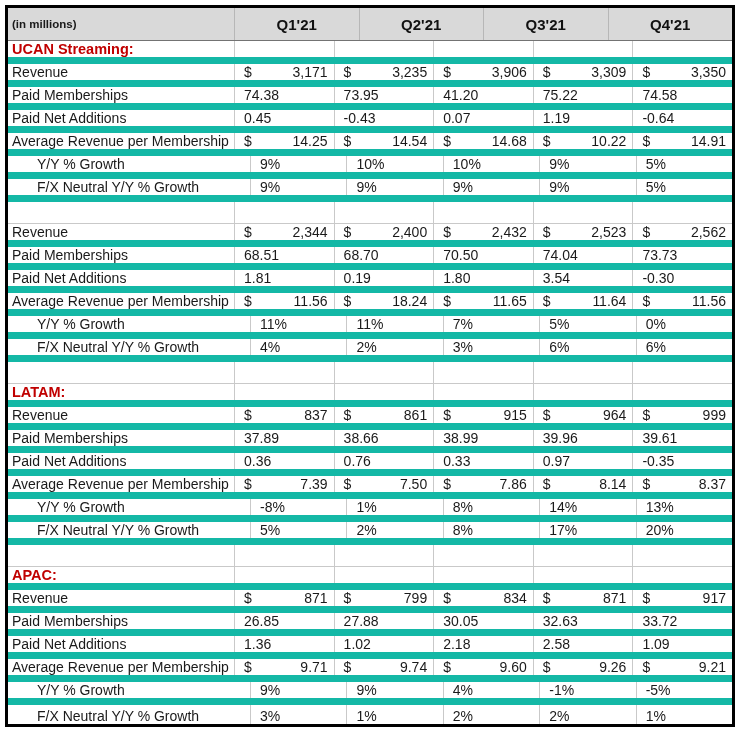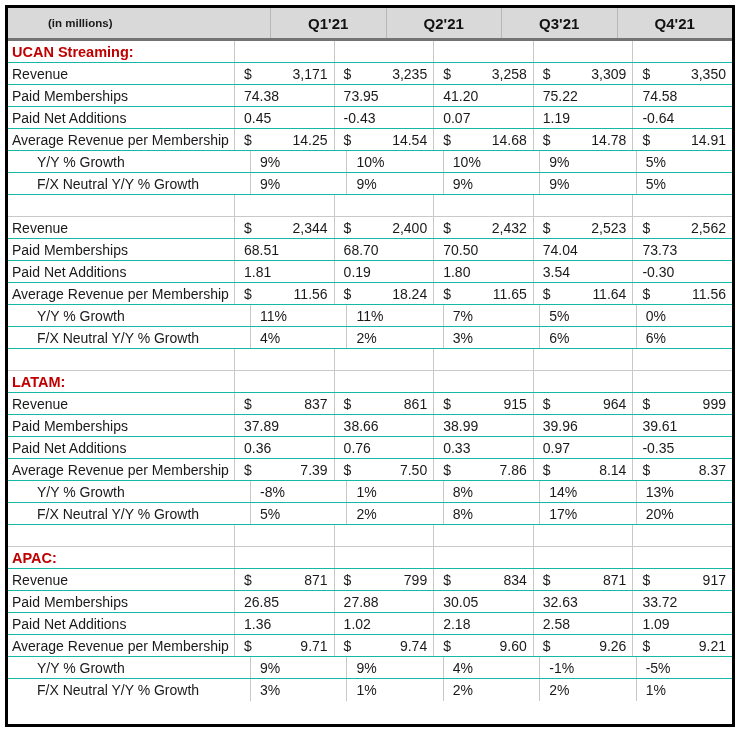--- a/index.html
+++ b/index.html
@@ -1,22 +1,22 @@
 <!DOCTYPE html>
 <html style="--accent-red: #c00000; --header-bg: #d9d9d9;"><head>
 <meta charset="utf-8">
 <style>
   html,body{margin:0;padding:0;background:#ffffff;width:740px;height:732px;
     font-family:"Liberation Sans",sans-serif;-webkit-font-smoothing:antialiased;}
   .frame{position:absolute;left:5px;top:5px;width:730px;height:722px;
     box-sizing:border-box;border:3px solid #000;background:#fff;
     display:flex;flex-direction:column;overflow:hidden;}
   .row{display:flex;flex:0 0 22px;box-sizing:border-box;align-items:stretch;}
-  .row.r-header{flex:0 0 33px;background:var(--header-bg,#d9d9d9);border-bottom:3px solid #737373;padding-left:36px;}
-  .row.r-section,.row.r-content{border-bottom:1px solid #14b8a6;}
+  .row.r-header{flex:0 0 33px;background:var(--header-bg,#d9d9d9);border-bottom:1px solid #737373;}
+  .row.r-section,.row.r-content{border-bottom:7px solid #14b8a6;}
   .row.r-blank{border-bottom:1px solid #c9c9c9;}
   .row:last-child{border-bottom:none;}
   .label-cell{flex:0 0 226px;width:226px;box-sizing:border-box;display:flex;
     align-items:center;padding-left:4px;font-size:14px;color:#1a1a1a;overflow:hidden;white-space:nowrap;}
   .data-cell{flex:1 1 0;box-sizing:border-box;display:flex;align-items:center;
     justify-content:flex-end;padding:0 6px 0 9px;font-size:14px;color:#1a1a1a;
     border-left:1px solid #c9c9c9;overflow:hidden;white-space:nowrap;}
   .r-section .data-cell:first-of-type,.r-content .data-cell:first-of-type{border-left:1px solid #2a2a2a;}
   .r-header .data-cell{border-left:1px solid #b7b7b7;justify-content:center;
     font-weight:bold;font-size:15px;color:#111;padding:0;}
@@ -58,21 +58,21 @@
       </div>
     <div class="data-cell">
         <span class="cur-wrap">
           <span class="cur-sym">$</span>
           <span class="cell-val">3,235</span>
         </span>
       </div>
     <div class="data-cell">
         <span class="cur-wrap">
           <span class="cur-sym">$</span>
-          <span class="cell-val">3,258</span>
+          <span class="cell-val">3,906</span>
         </span>
       </div>
     <div class="data-cell">
         <span class="cur-wrap">
           <span class="cur-sym">$</span>
           <span class="cell-val">3,309</span>
         </span>
       </div>
     <div class="data-cell">
         <span class="cur-wrap">
@@ -156,21 +156,21 @@
       </div>
     <div class="data-cell">
         <span class="cur-wrap">
           <span class="cur-sym">$</span>
           <span class="cell-val">14.68</span>
         </span>
       </div>
     <div class="data-cell">
         <span class="cur-wrap">
           <span class="cur-sym">$</span>
-          <span class="cell-val">14.78</span>
+          <span class="cell-val">10.22</span>
         </span>
       </div>
     <div class="data-cell">
         <span class="cur-wrap">
           <span class="cur-sym">$</span>
           <span class="cell-val">14.91</span>
         </span>
       </div>
   </div>
 

